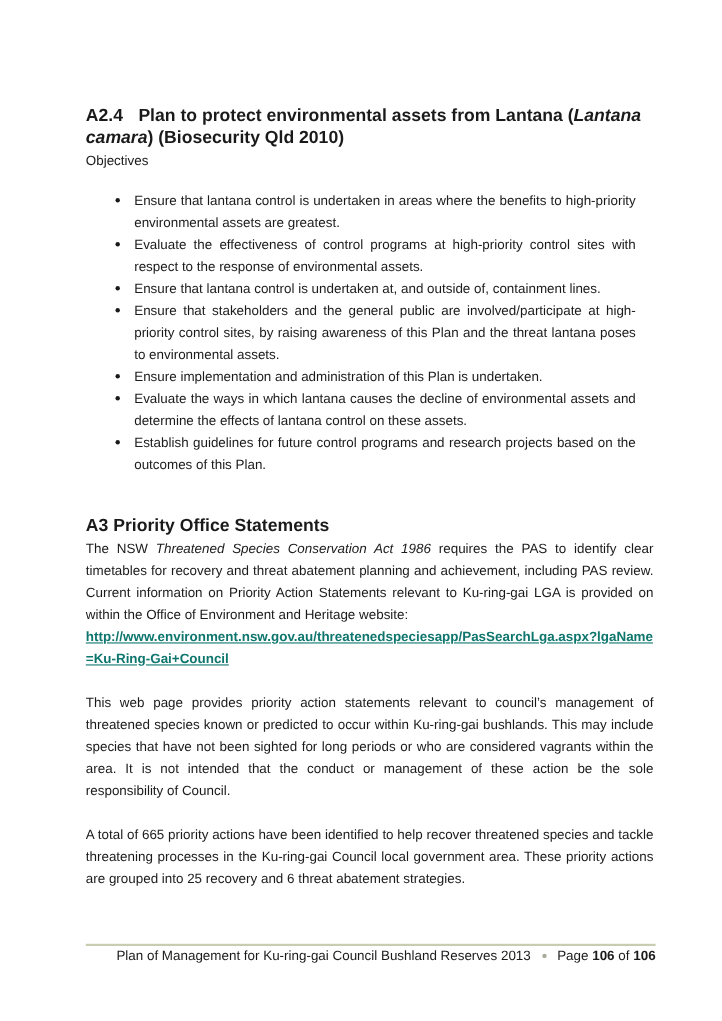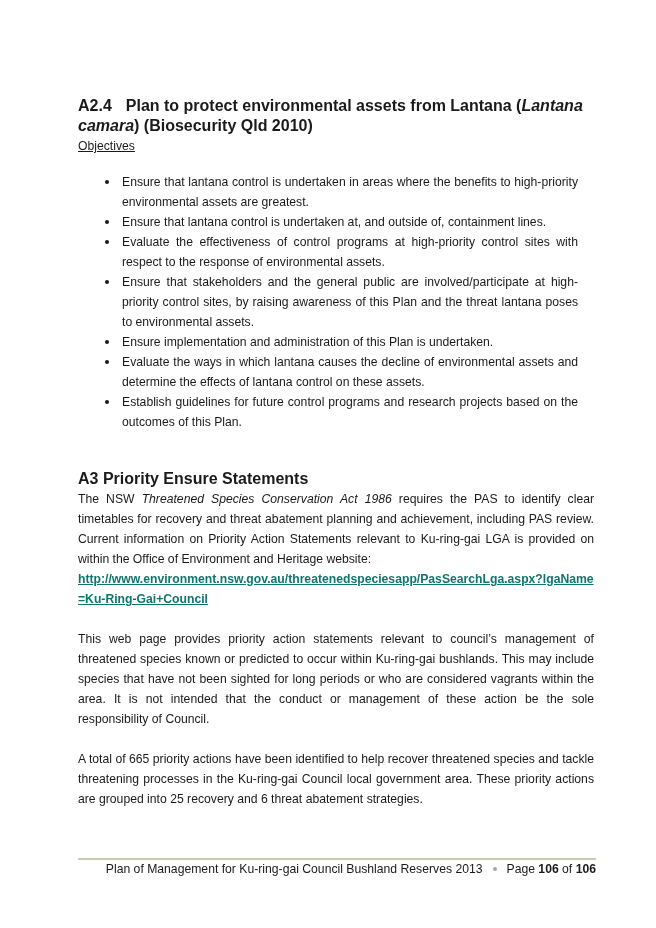--- a/index.html
+++ b/index.html
@@ -3,21 +3,21 @@
 <meta charset="utf-8">
 <style>
   html, body { margin: 0; padding: 0; background: #ffffff; }
   body {
     width: 656px; height: 928px; position: relative; overflow: hidden;
     font-family: "Liberation Sans", sans-serif; color: #1a1a1a;
   }
   .page { position: absolute; left: 78px; top: 96px; width: 516px; font-size: 12.2px; line-height: 20px; }
   .h-sub { font-weight: bold; font-size: 16px; line-height: 20px; margin: 0; }
   .h-sub .num { margin-right: 14px; }
-  .underline { text-decoration: underline; }
+  .underline { }
   ul.bullets { list-style: none; margin: 16px; padding: 0; }
   ul.bullets li { position: relative; padding-left: 28px; text-align: justify; }
   ul.bullets li::before {
     content: ""; position: absolute; left: 11px; top: 8px; width: 4px; height: 4px;
     border-radius: 50%; background: #1a1a1a;
   }
   .h-main { font-weight: bold; font-size: 16px; line-height: 20px; margin: 37px 0 0 0; }
   p { margin: 0; text-align: justify; }
   .gap { height: 20px; }
   a.link { color: #0f766e; font-weight: bold; text-decoration: underline; word-break: break-all; }
@@ -27,29 +27,29 @@
   .footer b { font-weight: bold; }
 </style>
 </head>
 <body>
 
 <div class="page">
   <h3 class="h-sub"><span class="num">A2.4</span><span>Plan to protect environmental assets from Lantana (</span><i>Lantana camara</i><span>) (Biosecurity Qld 2010)</span></h3>
   <div class="underline">Objectives</div>
   <ul class="bullets">
     <li>Ensure that lantana control is undertaken in areas where the benefits to high-priority environmental assets are greatest.</li>
+    <li>Evaluate the effectiveness of control programs at high-priority control sites with respect to the response of environmental assets.</li>
     <li>Ensure that lantana control is undertaken at, and outside of, containment lines.</li>
-    <li>Evaluate the effectiveness of control programs at high-priority control sites with respect to the response of environmental assets.</li>
     <li>Ensure that stakeholders and the general public are involved/participate at high-priority control sites, by raising awareness of this Plan and the threat lantana poses to environmental assets.</li>
     <li>Ensure implementation and administration of this Plan is undertaken.</li>
     <li>Evaluate the ways in which lantana causes the decline of environmental assets and determine the effects of lantana control on these assets.</li>
     <li>Establish guidelines for future control programs and research projects based on the outcomes of this Plan.</li>
   </ul>
 
-  <h2 class="h-main">A3 Priority Ensure Statements</h2>
+  <h2 class="h-main">A3 Priority Office Statements</h2>
   <p><span>The NSW </span><i>Threatened Species Conservation Act 1986</i><span> requires the PAS to identify clear timetables for recovery and threat abatement planning and achievement, including PAS review. Current information on Priority Action Statements relevant to Ku-ring-gai LGA is provided on within the Office of Environment and Heritage website:</span></p>
   <p><a class="link">http://www.environment.nsw.gov.au/threatenedspeciesapp/PasSearchLga.aspx?lgaName=Ku-Ring-Gai+Council</a></p>
   <div class="gap"></div>
   <p>This web page provides priority action statements relevant to council’s management of threatened species known or predicted to occur within Ku-ring-gai bushlands. This may include species that have not been sighted for long periods or who are considered vagrants within the area. It is not intended that the conduct or management of these action be the sole responsibility of Council.</p>
   <div class="gap"></div>
   <p>A total of 665 priority actions have been identified to help recover threatened species and tackle threatening processes in the Ku-ring-gai Council local government area. These priority actions are grouped into 25 recovery and 6 threat abatement strategies.</p>
 </div>
 
 <div class="footer-line"></div>
 <div class="footer">

